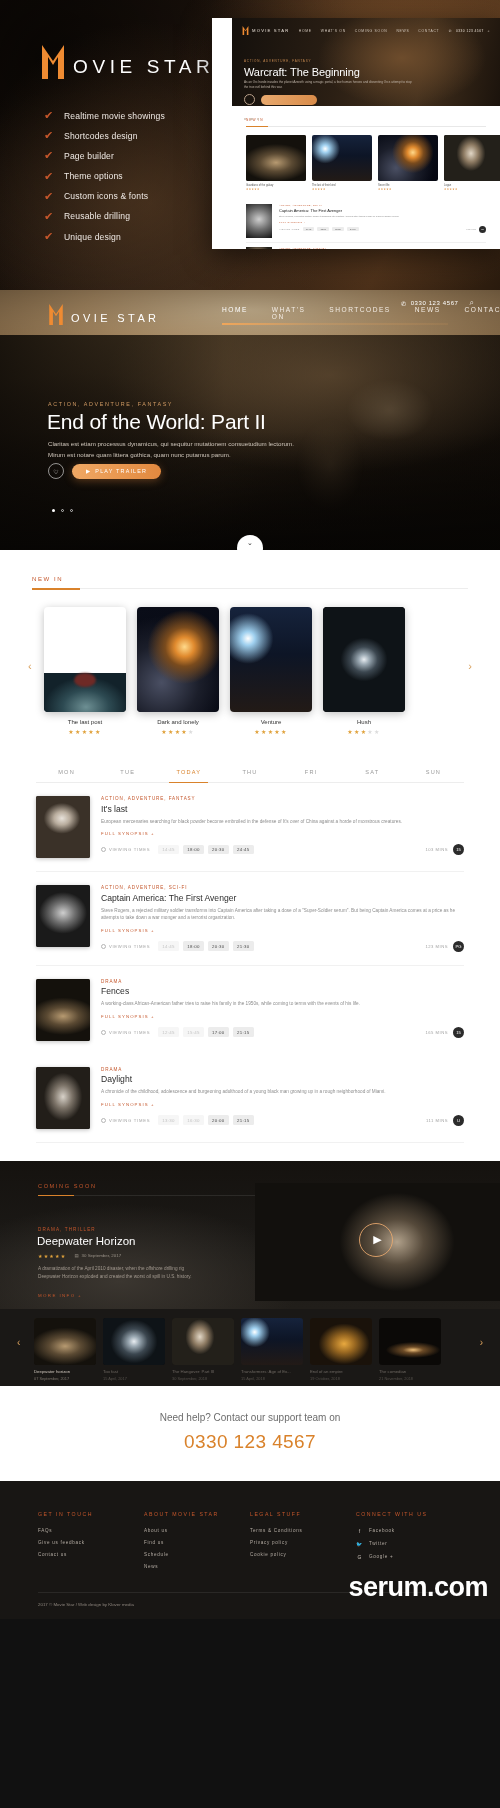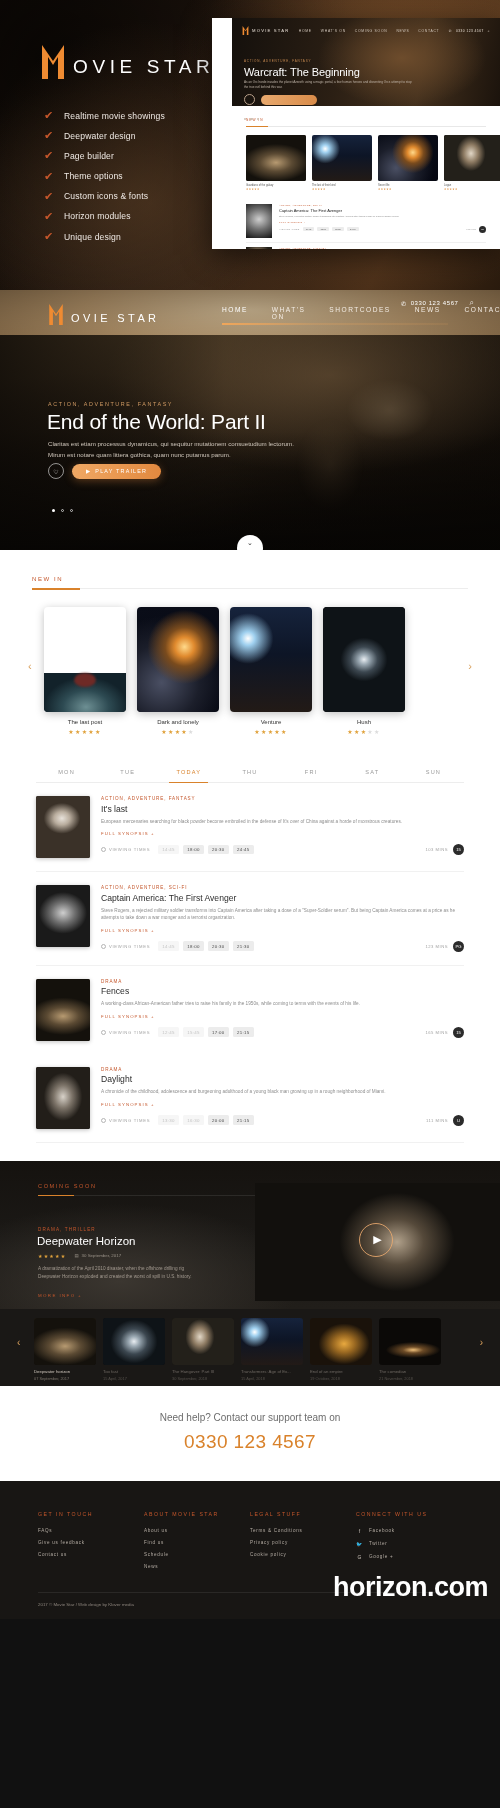--- a/index.html
+++ b/index.html
@@ -301,37 +301,37 @@
       <span class="logo-text">OVIE  STAR</span>
     </div>
 
     <div class="promo-feats">
       <div class="feat">
         <span class="feat-check">✔</span>
         <span class="feat-label">Realtime movie showings</span>
       </div>
       <div class="feat">
         <span class="feat-check">✔</span>
-        <span class="feat-label">Deepwater design</span>
+        <span class="feat-label">Shortcodes design</span>
       </div>
       <div class="feat">
         <span class="feat-check">✔</span>
         <span class="feat-label">Page builder</span>
       </div>
       <div class="feat">
         <span class="feat-check">✔</span>
         <span class="feat-label">Theme options</span>
       </div>
       <div class="feat">
         <span class="feat-check">✔</span>
         <span class="feat-label">Custom icons &amp; fonts</span>
       </div>
       <div class="feat">
         <span class="feat-check">✔</span>
-        <span class="feat-label">Horizon modules</span>
+        <span class="feat-label">Reusable drilling</span>
       </div>
       <div class="feat">
         <span class="feat-check">✔</span>
         <span class="feat-label">Unique design</span>
       </div>
     </div>
 
     <div class="mock">
       <div class="mock-hero">
         <div class="mock-nav">
@@ -769,16 +769,16 @@
           <span class="fsoc-t">Twitter</span>
         </div>
         <div class="fsoc">
           <span class="fsoc-ic">G</span>
           <span class="fsoc-t">Google +</span>
         </div>
       </div>
     </div>
     <div class="frule"></div>
     <div class="fcopy">2017 © Movie Star / Web design by Klover media</div>
-    <div class="wm">horizon.com</div>
+    <div class="wm">serum.com</div>
   </footer>
 
 </div>
 
 </body></html>

